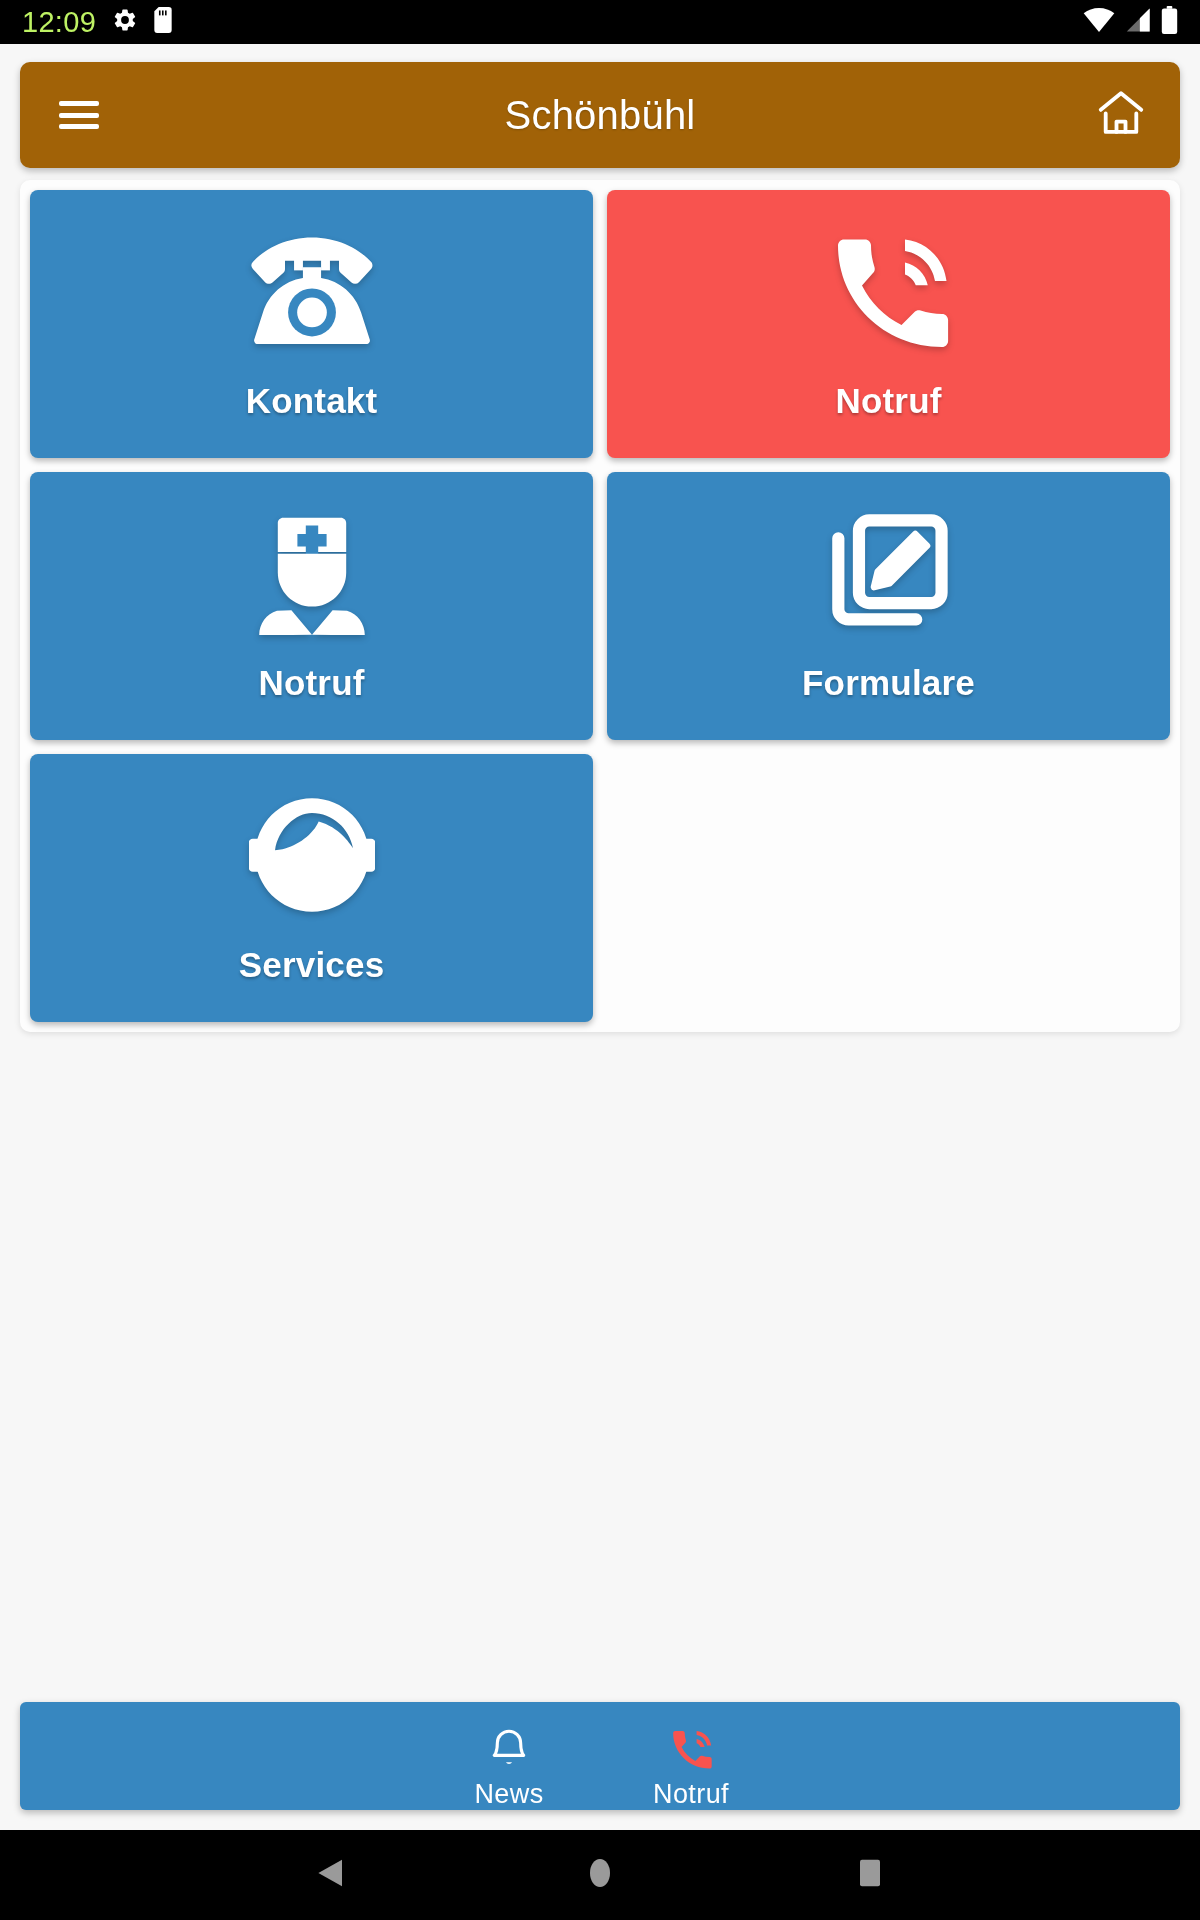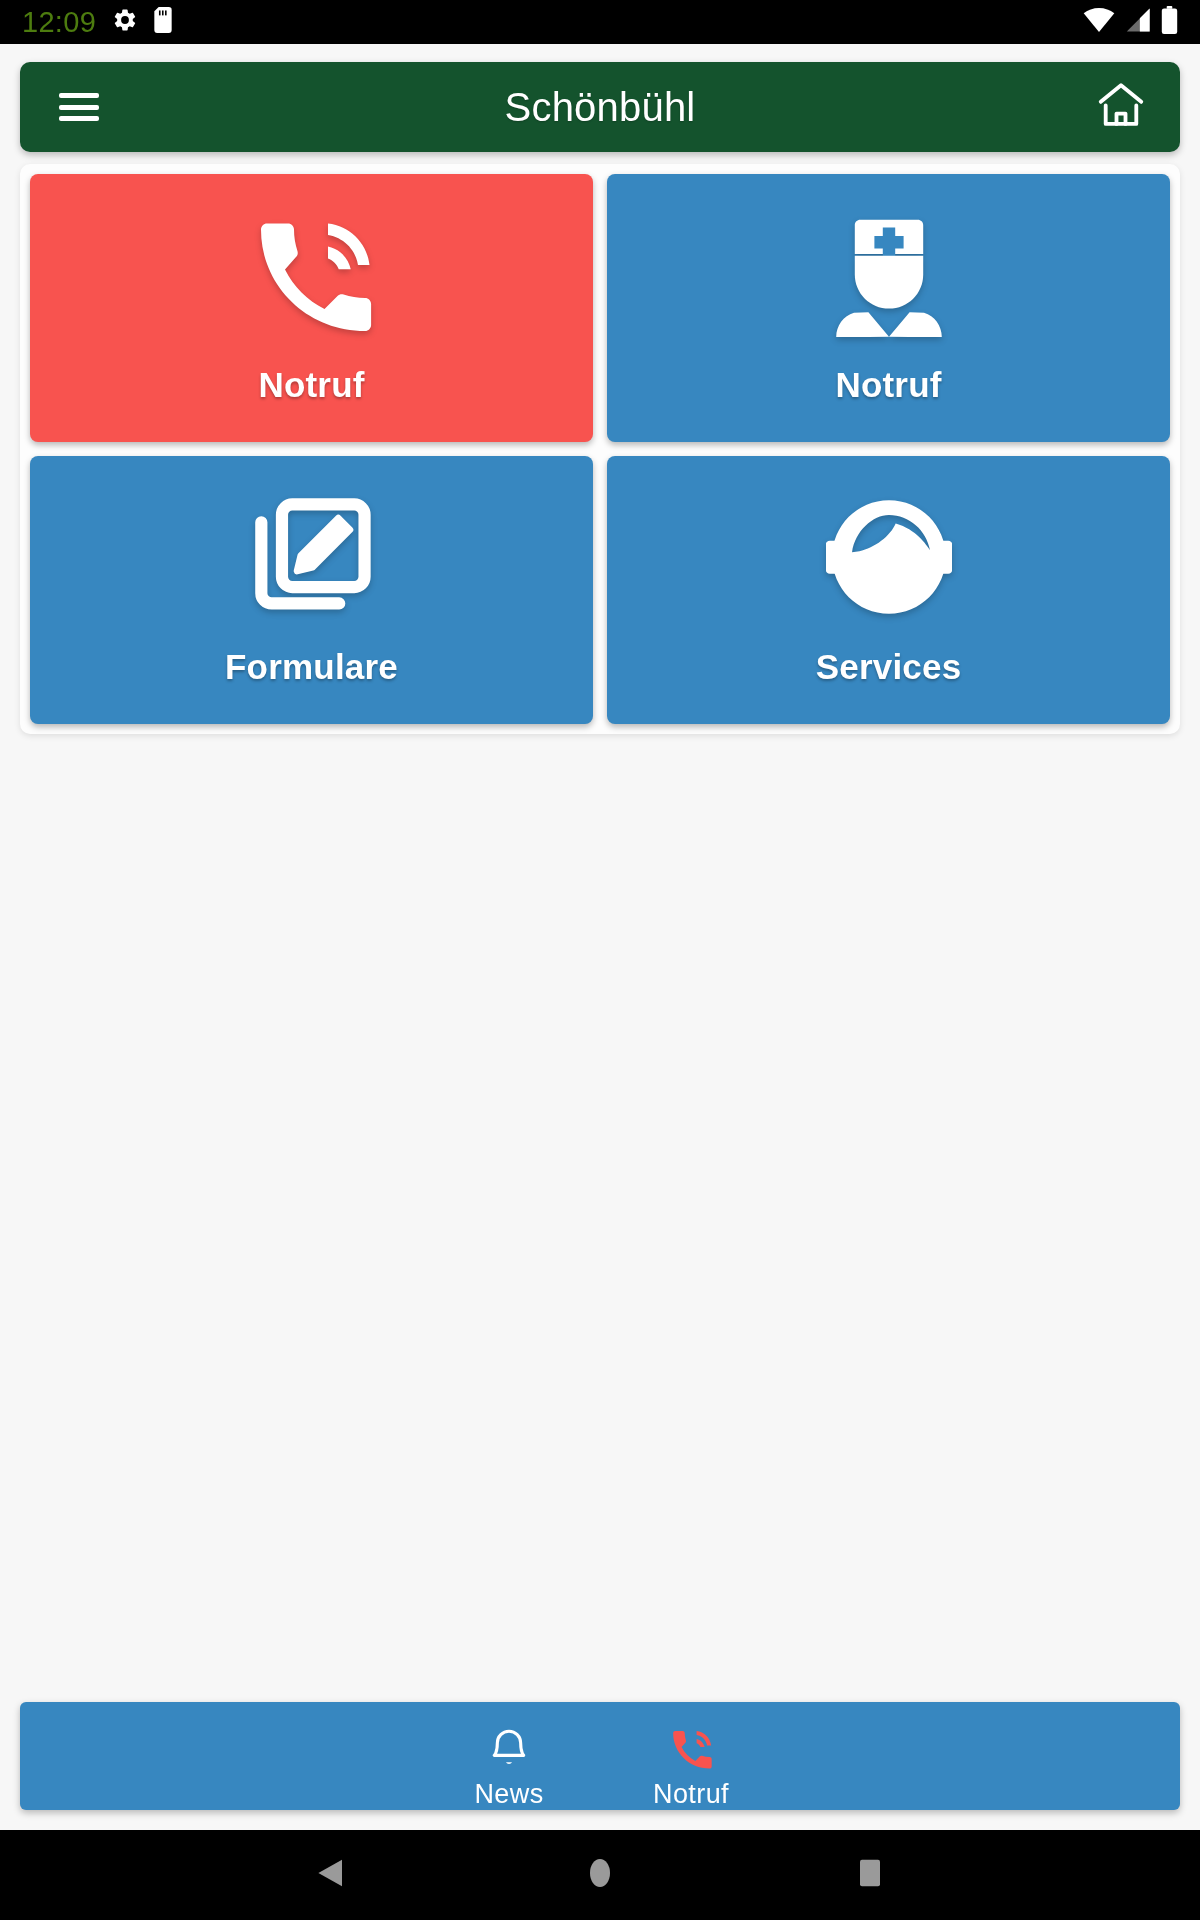--- a/index.html
+++ b/index.html
@@ -34,21 +34,21 @@
   .status-left {
     display: flex;
     align-items: center;
     gap: 16px;
   }
   .status-time {
     font-size: 29px;
     font-weight: 500;
     letter-spacing: 0.3px;
     line-height: 1;
-    color: #4d7c0f;
+    color: #bef264;
   }
   .status-right {
     margin-left: auto;
     display: flex;
     align-items: center;
     gap: 9px;
   }
   .status-icon { display: block; }
 
   
@@ -60,22 +60,22 @@
     flex-direction: column;
     padding: 0 20px;
   }
 
   
   .appbar-wrap {
     padding-top: 18px;
     flex: 0 0 auto;
   }
   .appbar {
-    height: 90px;
-    background: #14532d;
+    height: 106px;
+    background: #a16207;
     border-radius: 10px;
     display: flex;
     align-items: center;
     padding: 0 28px;
     box-shadow: 0 3px 7px rgba(0,0,0,0.25);
     position: relative;
   }
   .appbar-title {
     position: absolute;
     left: 0; right: 0;
@@ -284,20 +284,33 @@
             </svg>
           </span>
         </div>
 
       </div>
     </div>
 
     <div class="grid-card">
       <div class="grid">
 
+        <div class="tile">
+          <div class="tile-icon">
+            <svg width="132" height="120" viewBox="0 0 64 58" fill="#ffffff">
+              <path d="M32 3C20.5 3 10.2 7.6 3.4 14.8a2.6 2.6 0 00-.05 3.5l5.9 6.4c.95 1.03 2.55 1.1 3.6.17l5.3-4.7c.48-.42.75-1.03.75-1.67v-4.2h26.2v4.2c0 .64.27 1.25.75 1.67l5.3 4.7a2.55 2.55 0 003.6-.17l5.9-6.4c.9-.98.88-2.5-.05-3.5C53.8 7.6 43.5 3 32 3z"></path>
+              <rect x="23.3" y="11.6" width="4.3" height="7.4"></rect>
+              <rect x="36.4" y="11.6" width="4.3" height="7.4"></rect>
+              <path d="M27.6 17.5h8.8v5.2c9.3 1.4 16.6 8 19.4 16.7l4.2 13.1c.35 1.1-.47 2.2-1.62 2.2H5.62c-1.15 0-1.97-1.1-1.62-2.2L8.2 39.4c2.8-8.7 10.1-15.3 19.4-16.7v-5.2z"></path>
+              <circle cx="32" cy="39.4" r="11.6" fill="#3787C0"></circle>
+              <circle cx="32" cy="39.4" r="7.2" fill="#ffffff"></circle>
+            </svg>
+          </div>
+          <div class="tile-label">Kontakt</div>
+        </div>
 
         <div class="tile danger">
           <div class="tile-icon">
             <svg width="122" height="120" viewBox="0 0 24 24" fill="#ffffff">
               <path d="M6.6 10.9c1.7 3.4 4.5 6.2 7.9 7.9l2.6-2.6c.33-.33.8-.43 1.22-.29 1.35.45 2.8.69 4.3.69.66 0 1.2.54 1.2 1.2V22c0 .66-.54 1.2-1.2 1.2C10.9 23.2 1.8 14.1 1.8 2.9c0-.66.54-1.2 1.2-1.2h4.2c.66 0 1.2.54 1.2 1.2 0 1.5.24 2.95.69 4.3.14.42.04.89-.29 1.22L6.6 10.9z"></path>
               <path d="M15.2 1.7v2.3c3.1.5 5.5 2.9 6 6h2.3c-.5-4.4-3.9-7.8-8.3-8.3z"></path>
               <path d="M15.2 6.3v2.4c1 .36 1.8 1.16 2.15 2.15h2.4c-.45-2.25-2.3-4.1-4.55-4.55z"></path>
             </svg>
           </div>
           <div class="tile-label">Notruf</div>

